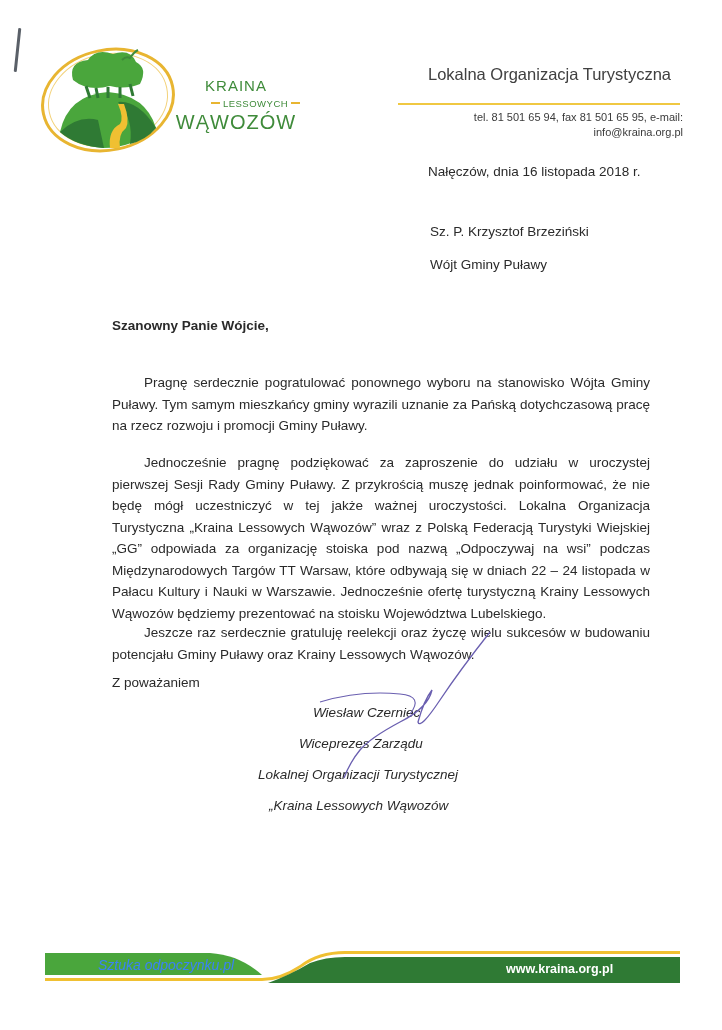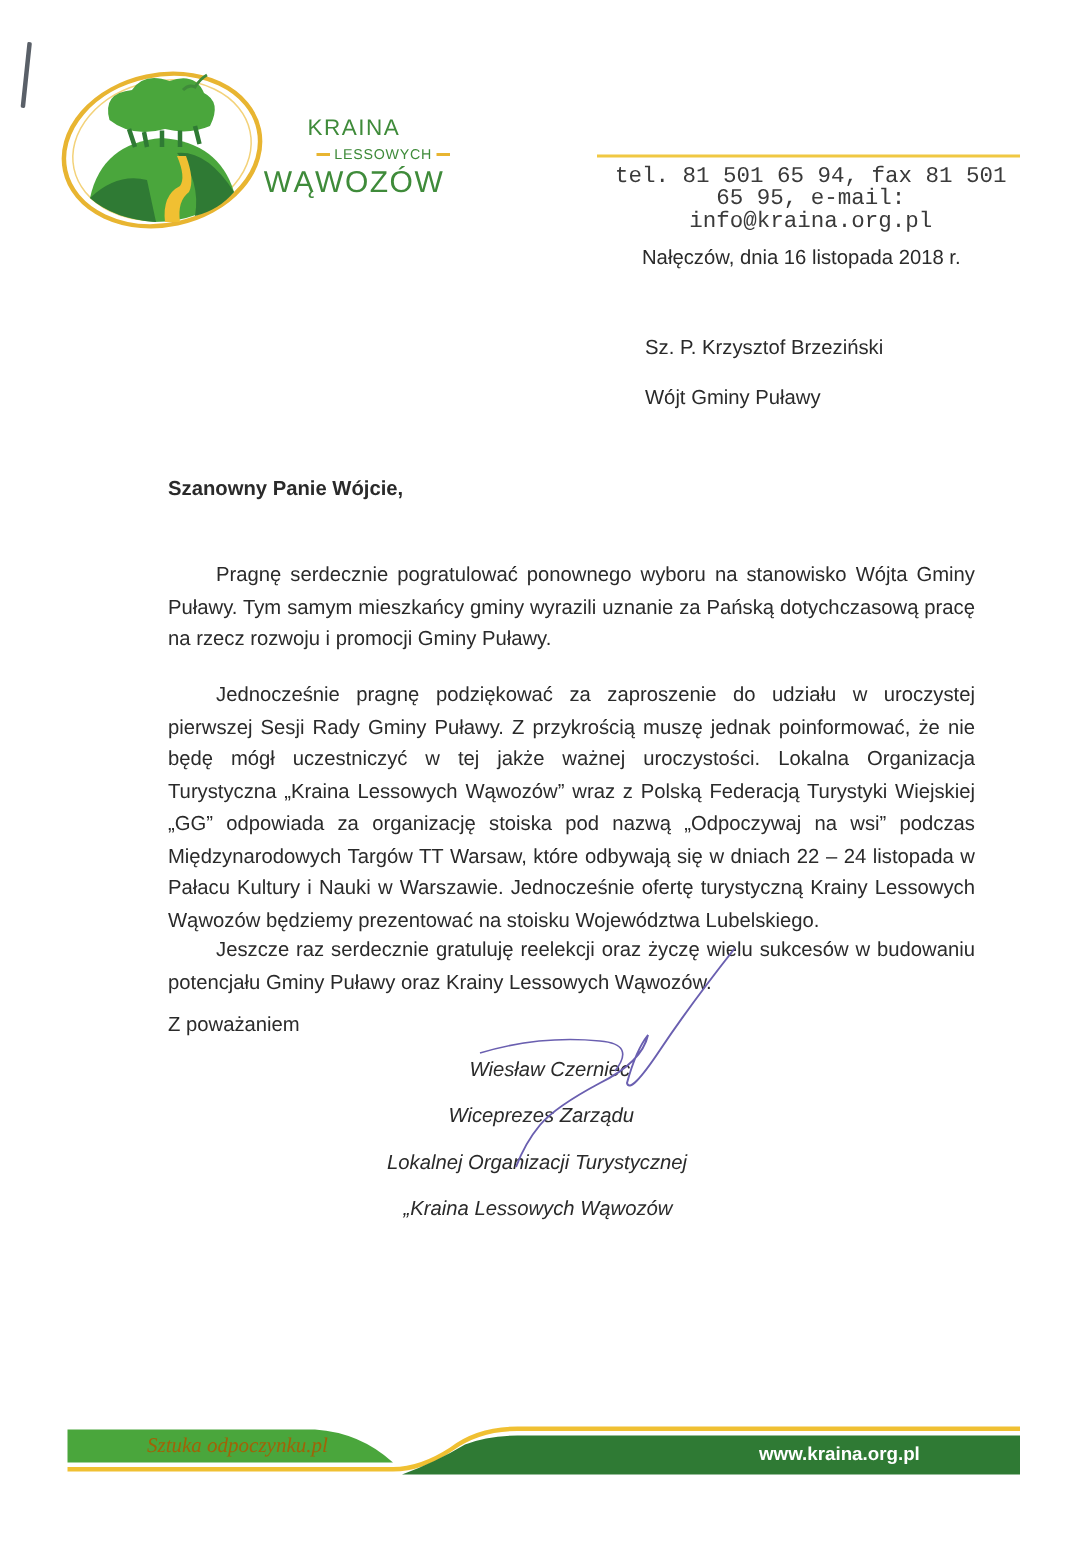--- a/index.html
+++ b/index.html
@@ -11,34 +11,34 @@
   .brand { left:172px; top:76px; width:128px; text-align:center; color:#3f8b3a; }
   .brand .kraina { font-size:15px; letter-spacing:1px; line-height:20px; }
   .brand .lessowych-row { display:flex; align-items:center; justify-content:center; gap:3px; height:14px;margin-left:39px; }
   .brand .dash { width:20px; height:2px; background:#e8b531; }
   .brand .lessowych { font-size:9.5px; letter-spacing:0.5px; }
   .brand .wawozow { font-size:20px; letter-spacing:1px; line-height:24px; }
   .org { left:412px; top:64px; width:275px; text-align:center; color:#404040; }
   .org .name { font-size:16.5px; line-height:20px; }
   .org .addr { font-size:11.5px; line-height:16px; }
   .org-rule { left:398px; top:103px; width:282px; height:2px; background:#f0c842; }
-  .contact { left:398px; top:110px; width:285px; text-align:center; font-size:15px; line-height:15px; color:#3a3a3a;font-family:Liberation Mono, monospace; }
+  .contact { left:398px; top:110px; width:285px; text-align:right; font-size:11px; line-height:15px; color:#3a3a3a; }
   .date { left:428px; top:164px; font-size:13.5px; }
   .recipient { left:430px; font-size:13.5px; font-weight:normal; }
   .r1 { top:224px; } .r2 { top:257px; }
   .salutation { left:112px; top:318px; font-size:13.5px; font-weight:bold; }
   .para { left:112px; width:538px; font-size:13.5px; line-height:21.5px; text-align:justify; text-indent:0; }
   .p1 { top:372px; } .p2 { top:452px; } .p3 { top:622px; }
   .closing { left:112px; top:675px; font-size:13.5px; }
   .sig { font-style:italic; font-size:13.5px; }
   .s1 { left:313px; top:705px; } .s2 { left:299px; top:736px; }
   .s3 { left:258px; top:767px; } .s4 { left:269px; top:798px; }
   .signature { left:300px; top:630px; width:200px; height:150px; pointer-events:none; }
   .footer { left:0; top:945px; width:722px; height:45px; }
-  .footer-left { left:98px; top:957px; font-size:14px; color:#a16207; font-family:Liberation Serif, serif; font-style:italic; }
+  .footer-left { left:98px; top:957px; font-size:14px; color:#3b82f6; font-family:Liberation Sans, sans-serif; font-style:italic; }
   .footer-right { left:506px; top:962px; font-size:12.5px; color:#ffffff; font-weight:bold; }
 </style>
 </head>
 <body>
 
 <div class="abs stray-mark"></div>
 
 <svg class="abs logo" viewBox="0 0 150 115">
   <ellipse cx="70" cy="60" rx="66" ry="50" fill="none" stroke="#e8b531" stroke-width="3" transform="rotate(-12 70 60)"></ellipse>
   <ellipse cx="70" cy="60" rx="60" ry="46" fill="none" stroke="#f3d27a" stroke-width="1" transform="rotate(-12 70 60)"></ellipse>
@@ -55,20 +55,21 @@
   <div class="kraina">KRAINA</div>
   <div class="lessowych-row">
     <span class="dash"></span>
     <span class="lessowych">LESSOWYCH</span>
     <span class="dash"></span>
   </div>
   <div class="wawozow">WĄWOZÓW</div>
 </div>
 
 <div class="abs org">
+  <div class="name">Lokalna Organizacja Turystyczna</div>
 </div>
 <div class="abs org-rule"></div>
 <div class="abs contact">
   <div>tel. 81 501 65 94, fax 81 501 65 95, e-mail: info@kraina.org.pl</div>
 </div>
 
 <div class="abs date">Nałęczów, dnia 16 listopada 2018 r.</div>
 <div class="abs recipient r1">Sz. P. Krzysztof Brzeziński</div>
 <div class="abs recipient r2">Wójt Gminy Puławy</div>
 

